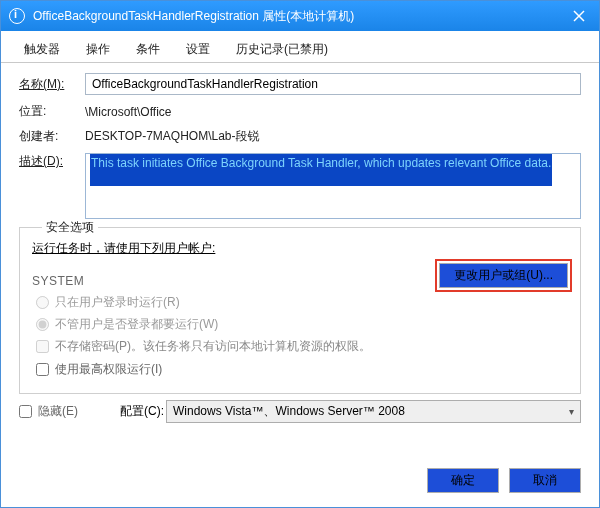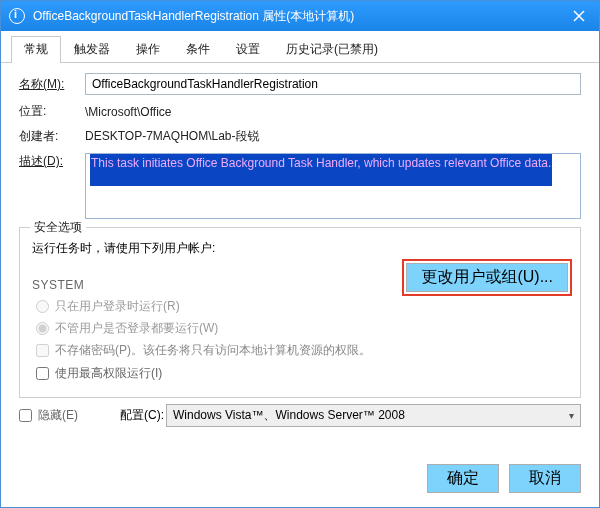--- a/index.html
+++ b/index.html
@@ -13,26 +13,26 @@
   .titlebar .close svg { width:12px; height:12px; }
   .tabs { display:flex; border-bottom:1px solid #c9c9c9; padding: 4px 10px 0 10px; background:#fff; }
   .tab { padding: 4px 12px 5px; border:1px solid transparent; border-bottom:none; color:#222; cursor:pointer; position:relative; bottom:-1px; }
   .tab.active { border-color:#c9c9c9; background:#fff; }
   .content { flex:1; padding: 10px 18px 6px 18px; overflow:auto; }
   .row { display:flex; align-items:center; margin-bottom: 8px; }
   .lbl { width: 66px; color:#222; }
   .val { flex:1; color:#222; }
   input.text { width:100%; border:1px solid #aab8c8; padding:3px 6px; font-size:12px; }
   .descbox { flex:1; border:1px solid #9cb7d6; padding:2px 4px; height:66px; overflow:hidden; }
-  .descbox span { background:#0a46c4; color:#f0abfc; padding:16px 1px; }
+  .descbox span { background:#0a46c4; color:#7dd3fc; padding:16px 1px; }
   .fieldset { border:1px solid #cfcfcf; margin-top:8px; padding: 8px 12px 10px 12px; position:relative; }
-  .legend { position:absolute; top:-9px; left:10px; background:#fff; padding:0 4px; color:#222; }
+  .legend { position:absolute; top:-9px; left:22px; background:#fff; padding:0 4px; color:#222; }
   .secrow { display:flex; align-items:flex-end; justify-content:space-between; margin:6px 0; }
   .account { color:#666; letter-spacing:0.5px; }
-  .btn { background:#7dd3fc; border:1px solid #adadad; padding:3px 14px; cursor:pointer; font-size:16px; }
+  .btn { background:#1d4ed8; border:1px solid #adadad; padding:3px 14px; cursor:pointer; font-size:12px; }
   .highlighted { outline:2px solid #e23b2a; outline-offset:2px; }
   .radio-row, .check-row { display:flex; align-items:center; gap:6px; margin:5px 0 5px 4px; color:#666; }
   .radio-row input, .check-row input { margin:0; }
   .indent { color:#888; }
   .footer-row { display:flex; align-items:center; gap:2px; margin-top:6px; }
   .combo { flex:1; border:1px solid #adadad; background:#efefef; padding:2px 6px; display:flex; align-items:center; justify-content:space-between; cursor:pointer; }
   .combo .chev { font-size:10px; color:#555; }
   .buttons { display:flex; justify-content:flex-end; gap:10px; padding:10px 18px 14px 0; background:#fff; }
   .buttons .btn { min-width:72px; text-align:center; }
   .grey { color:#9a9a9a; }
@@ -47,21 +47,20 @@
     <span class="title">OfficeBackgroundTaskHandlerRegistration 属性(本地计算机)</span>
     <span class="close">
       <svg viewBox="0 0 12 12">
           <line x1="1" y1="1" x2="11" y2="11" stroke="#fff" stroke-width="1.5"></line>
           <line x1="11" y1="1" x2="1" y2="11" stroke="#fff" stroke-width="1.5"></line>
         </svg>
     </span>
   </div>
 
   <div class="tabs">
-    <div class="tab active">常规</div>
     <div class="tab">触发器</div>
     <div class="tab">操作</div>
     <div class="tab">条件</div>
     <div class="tab">设置</div>
     <div class="tab">历史记录(已禁用)</div>
   </div>
 
   <div class="content">
 
     <div class="row">
@@ -82,21 +81,21 @@
     <div class="row" style="align-items:flex-start;">
       <div class="lbl"><span class="underline">描述(D):</span></div>
       <div class="descbox">
         <span>This task initiates Office Background Task Handler, which updates relevant Office data.</span>
       </div>
     </div>
 
     <div class="fieldset">
       <span class="legend">安全选项</span>
 
-      <div style="margin:4px 0 6px 0;">运行任务时，请使用下列用户帐户:</div>
+      <div style="margin:4px 0 6px 0;text-decoration:underline;">运行任务时，请使用下列用户帐户:</div>
 
       <div class="secrow">
         <span class="account">SYSTEM</span>
         <button class="btn highlighted">更改用户或组(U)...</button>
       </div>
 
       <label class="radio-row grey">
         <input type="radio" name="runmode" disabled="" style="">
         <span>只在用户登录时运行(R)</span>
       </label>

